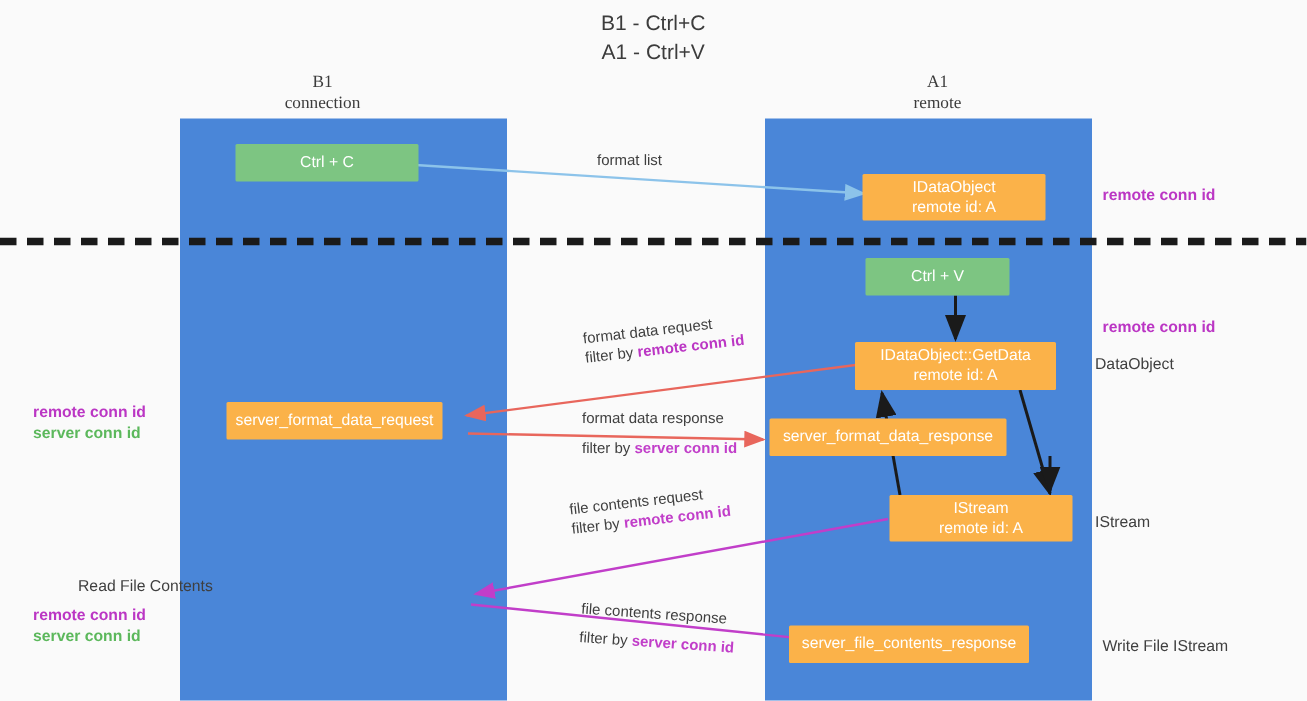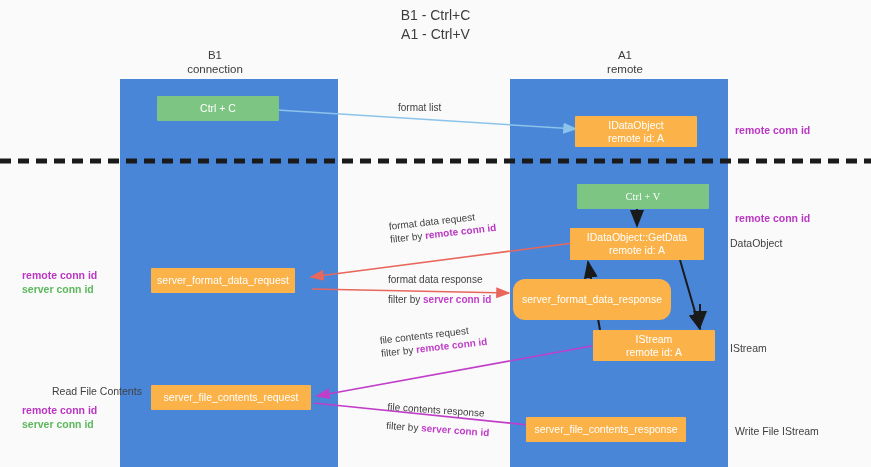--- a/index.html
+++ b/index.html
@@ -13,21 +13,21 @@
   }
   .stage{position:absolute;left:0;top:0;width:871px;height:467px;}
   svg.layer{position:absolute;left:0;top:0;width:871px;height:467px;pointer-events:none;}
 
   .title{
     position:absolute;left:0;top:6px;width:871px;text-align:center;
     font-size:14px;line-height:19px;color:#3c3c3c;
   }
 
   .colhead{
-    position:absolute;text-align:center;font-size:11.5px;line-height:14px;color:#3c3c3c;
+    position:absolute;text-align:center;font-size:11.5px;line-height:14px;color:#3c3c3c;font-family:Liberation Serif, serif;
   }
   .lane{position:absolute;background:#4a86d8;}
 
   .node{
     position:absolute;box-sizing:border-box;
     display:flex;flex-direction:column;align-items:center;justify-content:center;
     color:#ffffff;font-size:10.5px;line-height:13px;text-align:center;
     border-radius:1px;
     padding:0 21px;
   }
@@ -108,45 +108,42 @@
 
   <div class="node green" style="left:157px;top:96px;width:122px;height:25px;">
     <div>Ctrl + C</div>
   </div>
 
   <div class="node orange" style="left:575px;top:116px;width:122px;height:31px;align-items:center;">
     <div>IDataObject</div>
     <div>remote id: A</div>
   </div>
 
-  <div class="node green" style="left:577px;top:184px;width:132px;height:25px;font-family:Liberation Serif, serif;">
+  <div class="node green" style="left:577px;top:172px;width:96px;height:25px;">
     <div>Ctrl + V</div>
   </div>
 
   <div class="node orange" style="left:570px;top:228px;width:134px;height:32px;">
     <div>IDataObject::GetData</div>
     <div>remote id: A</div>
   </div>
 
   <div class="node orange" style="left:151px;top:268px;width:144px;height:25px;">
     <div>server_format_data_request</div>
   </div>
 
-  <div class="node orange" style="left:513px;top:279px;width:158px;height:41px;border-radius:12px;">
+  <div class="node orange" style="left:513px;top:279px;width:158px;height:25px;">
     <div>server_format_data_response</div>
   </div>
 
   <div class="node orange" style="left:593px;top:330px;width:122px;height:31px;">
     <div>IStream</div>
     <div>remote id: A</div>
   </div>
 
-  <div class="node orange" style="left:151px;top:385px;width:160px;height:25px;">
-    <div>server_file_contents_request</div>
-  </div>
 
   <div class="node orange" style="left:526px;top:417px;width:160px;height:25px;">
     <div>server_file_contents_response</div>
   </div>
 
   <div class="edgelabel" style="left:398px;top:101px;">format list</div>
 
   <div class="edgelabel rot" style="left:388px;top:220px;transform:rotate(-6.5deg);">
     <div>format data request</div>
     <div>

